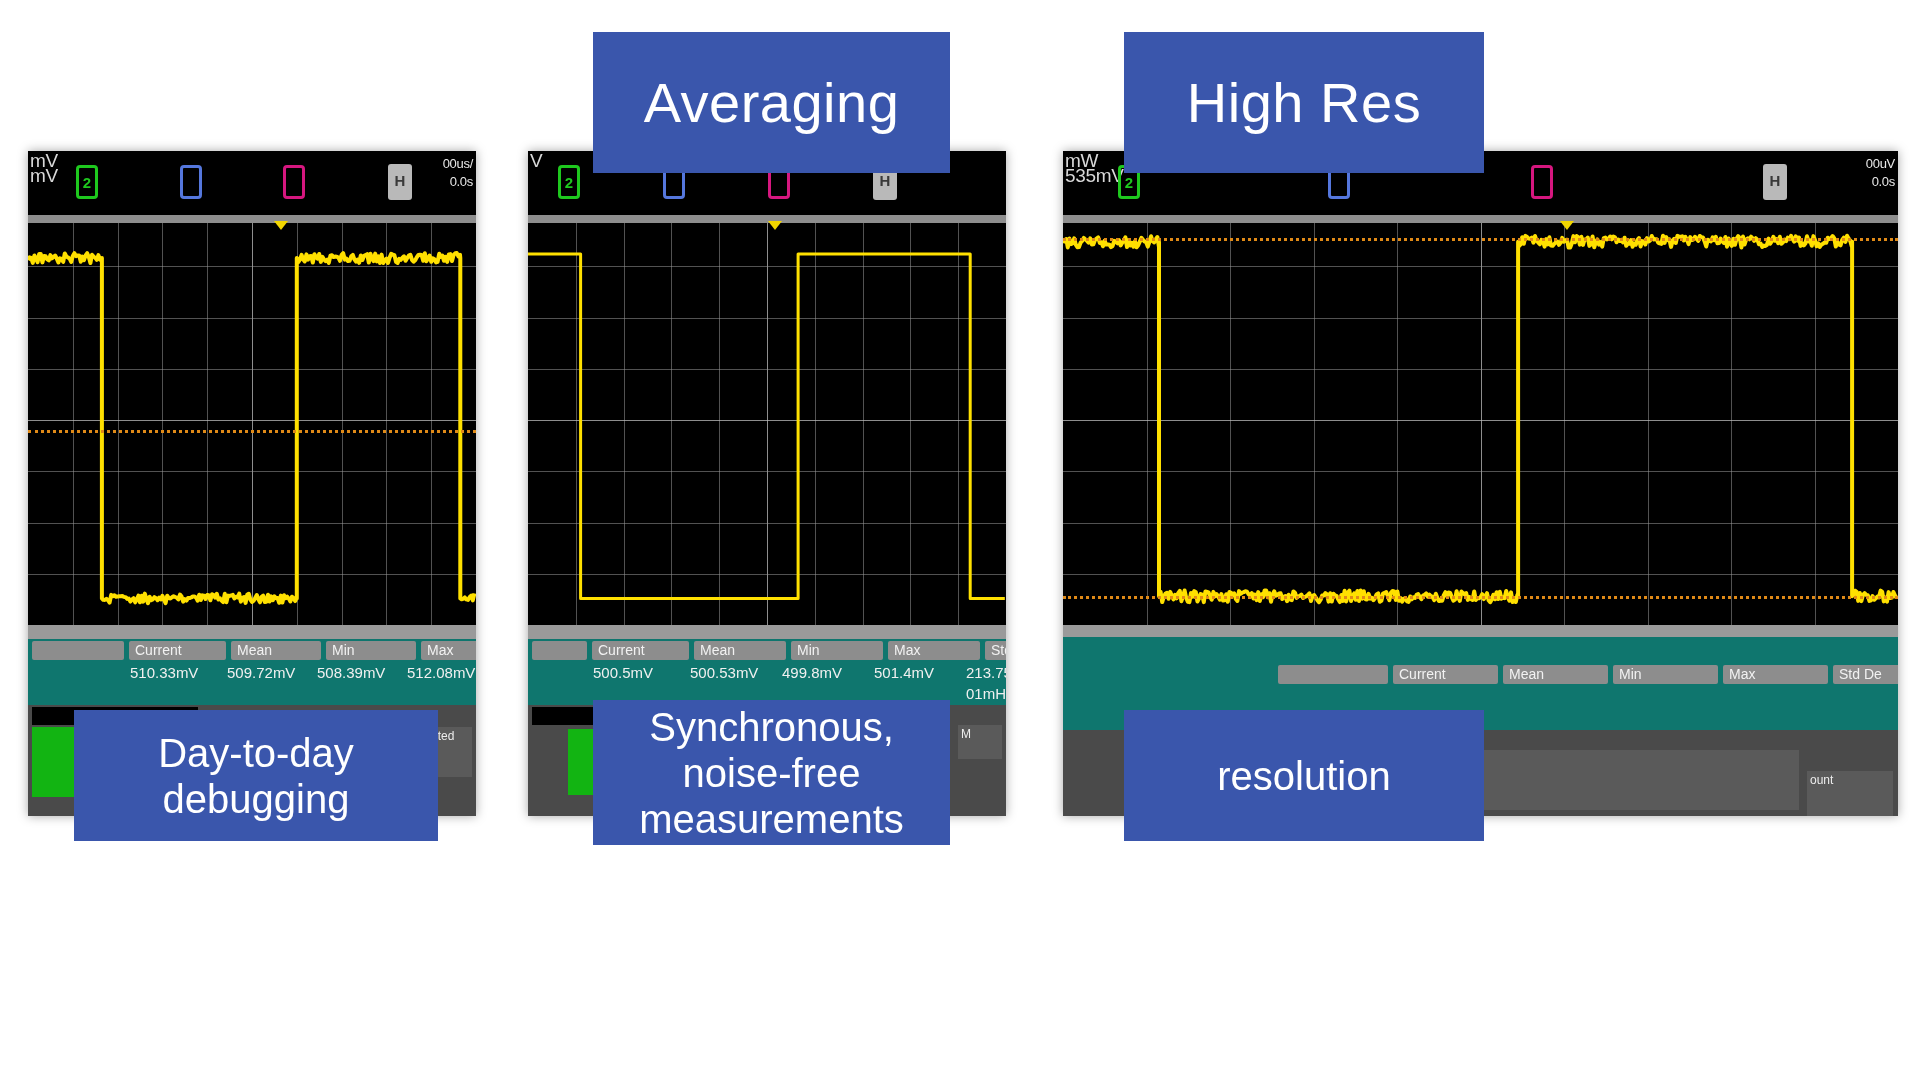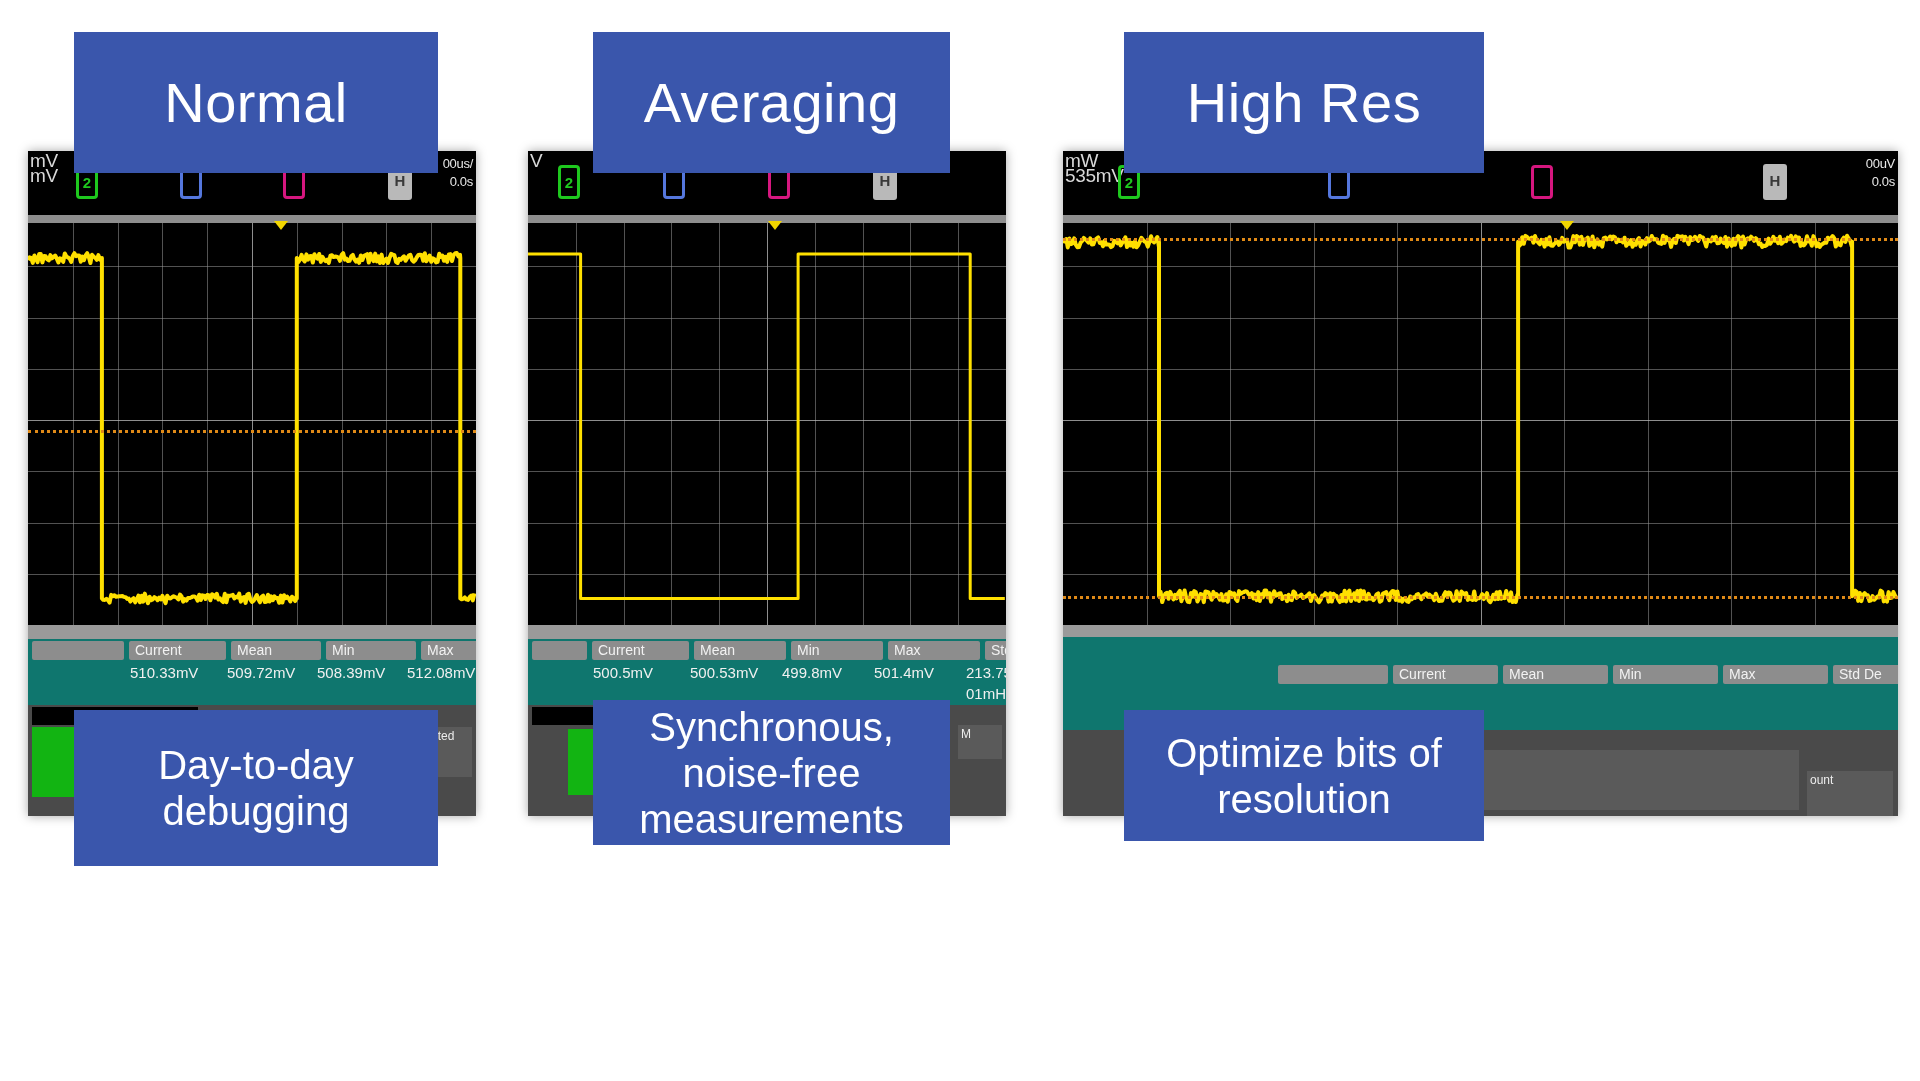--- a/index.html
+++ b/index.html
@@ -265,33 +265,31 @@
     </div>
 
     <div class="footer" style="height:86px;">
       <div class="foot-title" style="left:238px;top:0px;width:110px;height:18px;">Statistics</div>
       <div class="foot-btn" style="left:238px;top:20px;width:110px;height:60px;">y On</div>
       <div class="foot-btn" style="left:356px;top:20px;width:380px;height:60px;">tatistics</div>
       <div class="foot-btn" style="left:744px;top:20px;width:86px;height:60px;margin-top:21px;">ount</div>
     </div>
   </div>
 
-  <div class="callout title" style="left:74px;top:32px;width:364px;height:141px;">Normal</div>
   <div class="callout title" style="left:593px;top:32px;width:357px;height:141px;">Averaging</div>
   <div class="callout title" style="left:1124px;top:32px;width:360px;height:141px;">High Res</div>
 
-  <div class="callout cap" style="left:74px;top:710px;width:364px;height:156px;flex-direction:column;">
+  <div class="callout cap" style="left:74px;top:710px;width:364px;height:131px;flex-direction:column;">
     <div>Day-to-day</div>
     <div>debugging</div>
   </div>
 
   <div class="callout cap" style="left:593px;top:700px;width:357px;height:145px;flex-direction:column;">
     <div>Synchronous,</div>
     <div>noise-free</div>
     <div>measurements</div>
   </div>
 
   <div class="callout cap" style="left:1124px;top:710px;width:360px;height:131px;flex-direction:column;">
-    <div>Optimize bits of</div>
     <div>resolution</div>
   </div>
 
 </div>
 
 </body></html>

